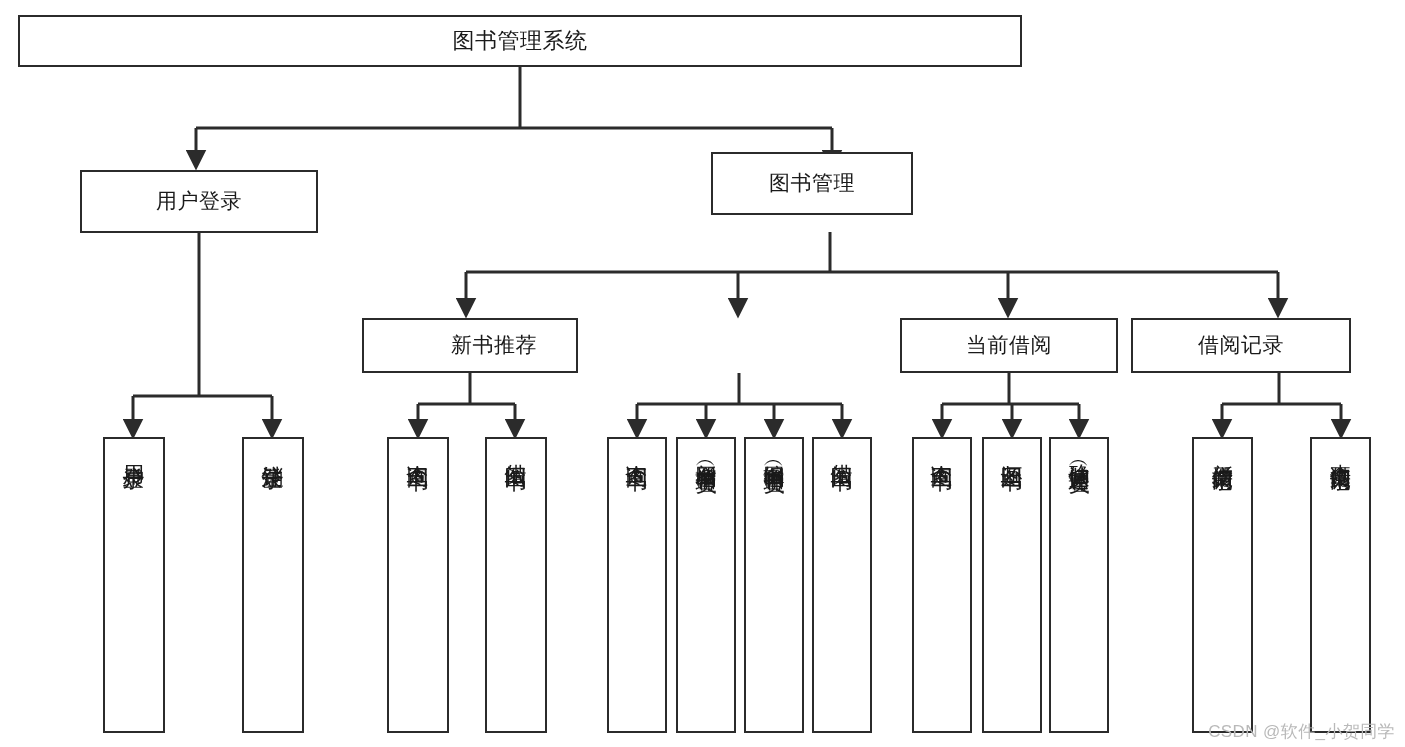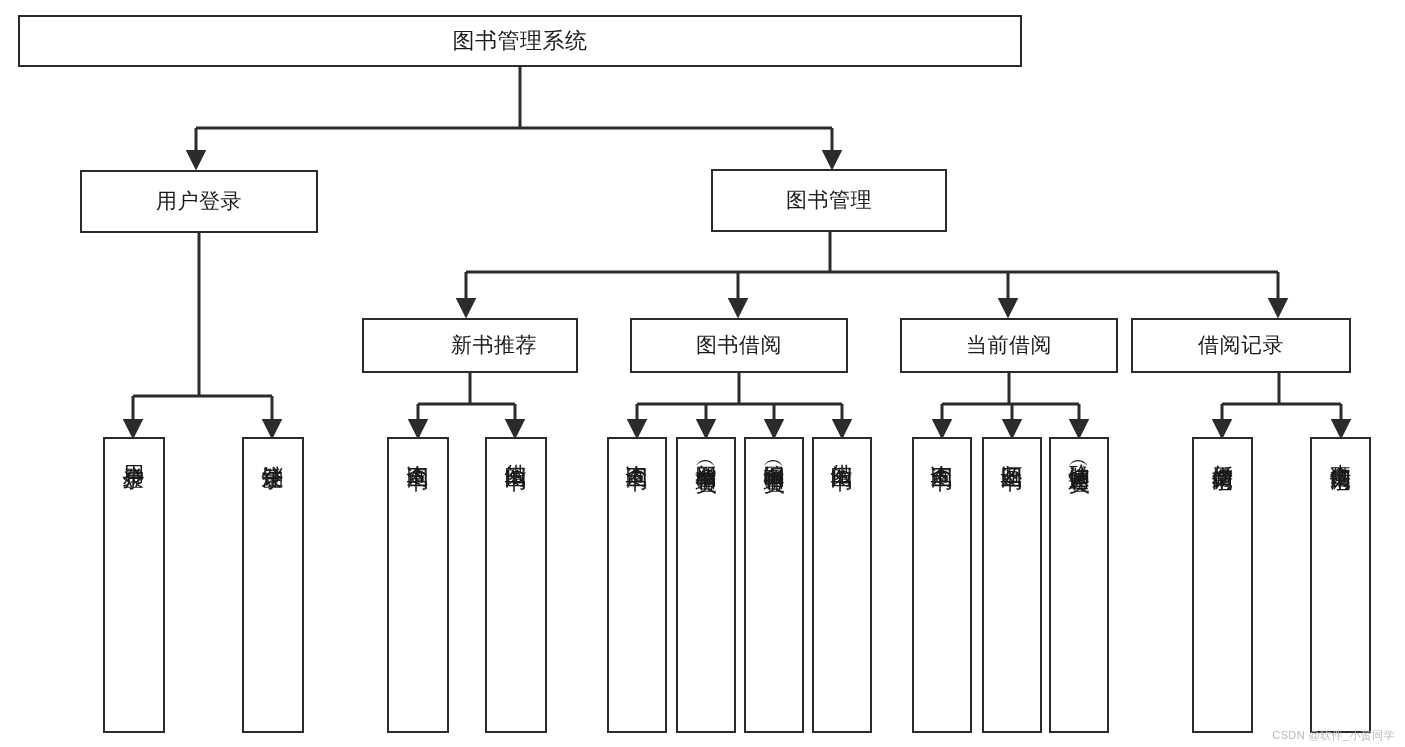--- a/index.html
+++ b/index.html
@@ -63,21 +63,21 @@
     letter-spacing: 1.5px;
     white-space: nowrap;
   }
   .node.vert.narrow .label {
     font-size: 21px;
   }
   #watermark {
     position: absolute;
     right: 10px;
     bottom: 4px;
-    font-size: 11px;
+    font-size: 17px;
     color: #b9b9b9;
     letter-spacing: 0.4px;
     white-space: nowrap;
   }
 </style>
 </head>
 <body>
 
 <div id="canvas">
 
@@ -131,30 +131,27 @@
     </g>
   </svg>
 
   <div class="node horiz root" style="left:18px; top:15px; width:1004px; height:52px;">
     <span class="label">图书管理系统</span>
   </div>
 
   <div class="node horiz" style="left:80px; top:170px; width:238px; height:63px;">
     <span class="label">用户登录</span>
   </div>
-  <div class="node horiz" style="left:711px; top:169px; width:236px; height:63px;">
+  <div class="node horiz" style="left:711px; top:152px; width:202px; height:63px;">
     <span class="label">图书管理</span>
   </div>
 
   <div class="node horiz" style="left:362px; top:318px; width:216px; height:55px;padding-left:48px;">
     <span class="label">新书推荐</span>
   </div>
-  <div class="node horiz" style="left:630px; top:318px; width:218px; height:55px;">
-    <span class="label">图书借阅</span>
-  </div>
   <div class="node horiz" style="left:900px; top:318px; width:218px; height:55px;">
     <span class="label">当前借阅</span>
   </div>
   <div class="node horiz" style="left:1131px; top:318px; width:220px; height:55px;">
     <span class="label">借阅记录</span>
   </div>
 
   <div class="node vert" style="left:103px; top:437px; width:62px; height:296px;">
     <span class="label">用户登录</span>
   </div>

